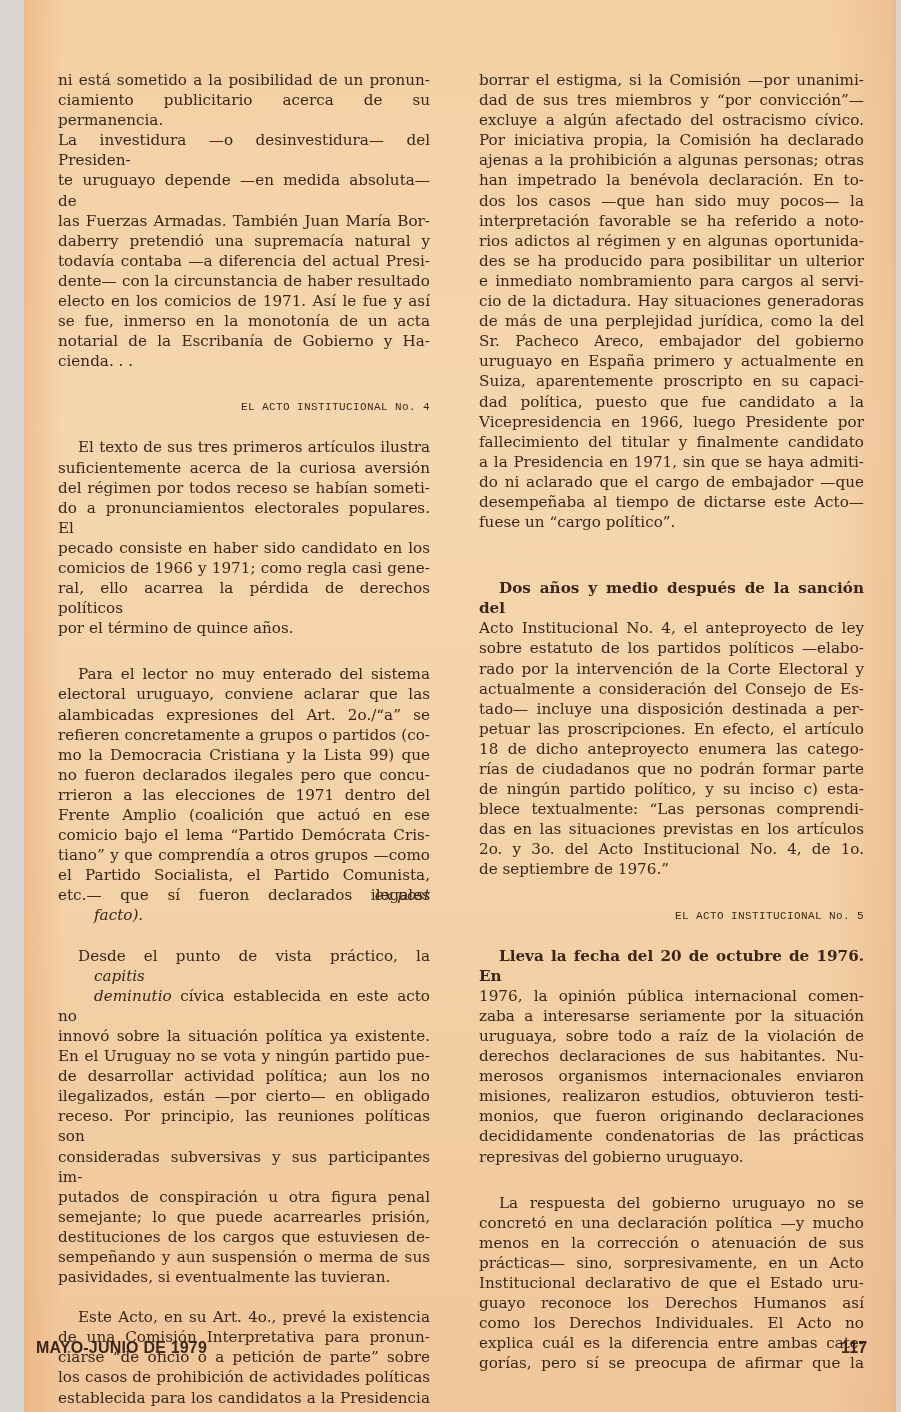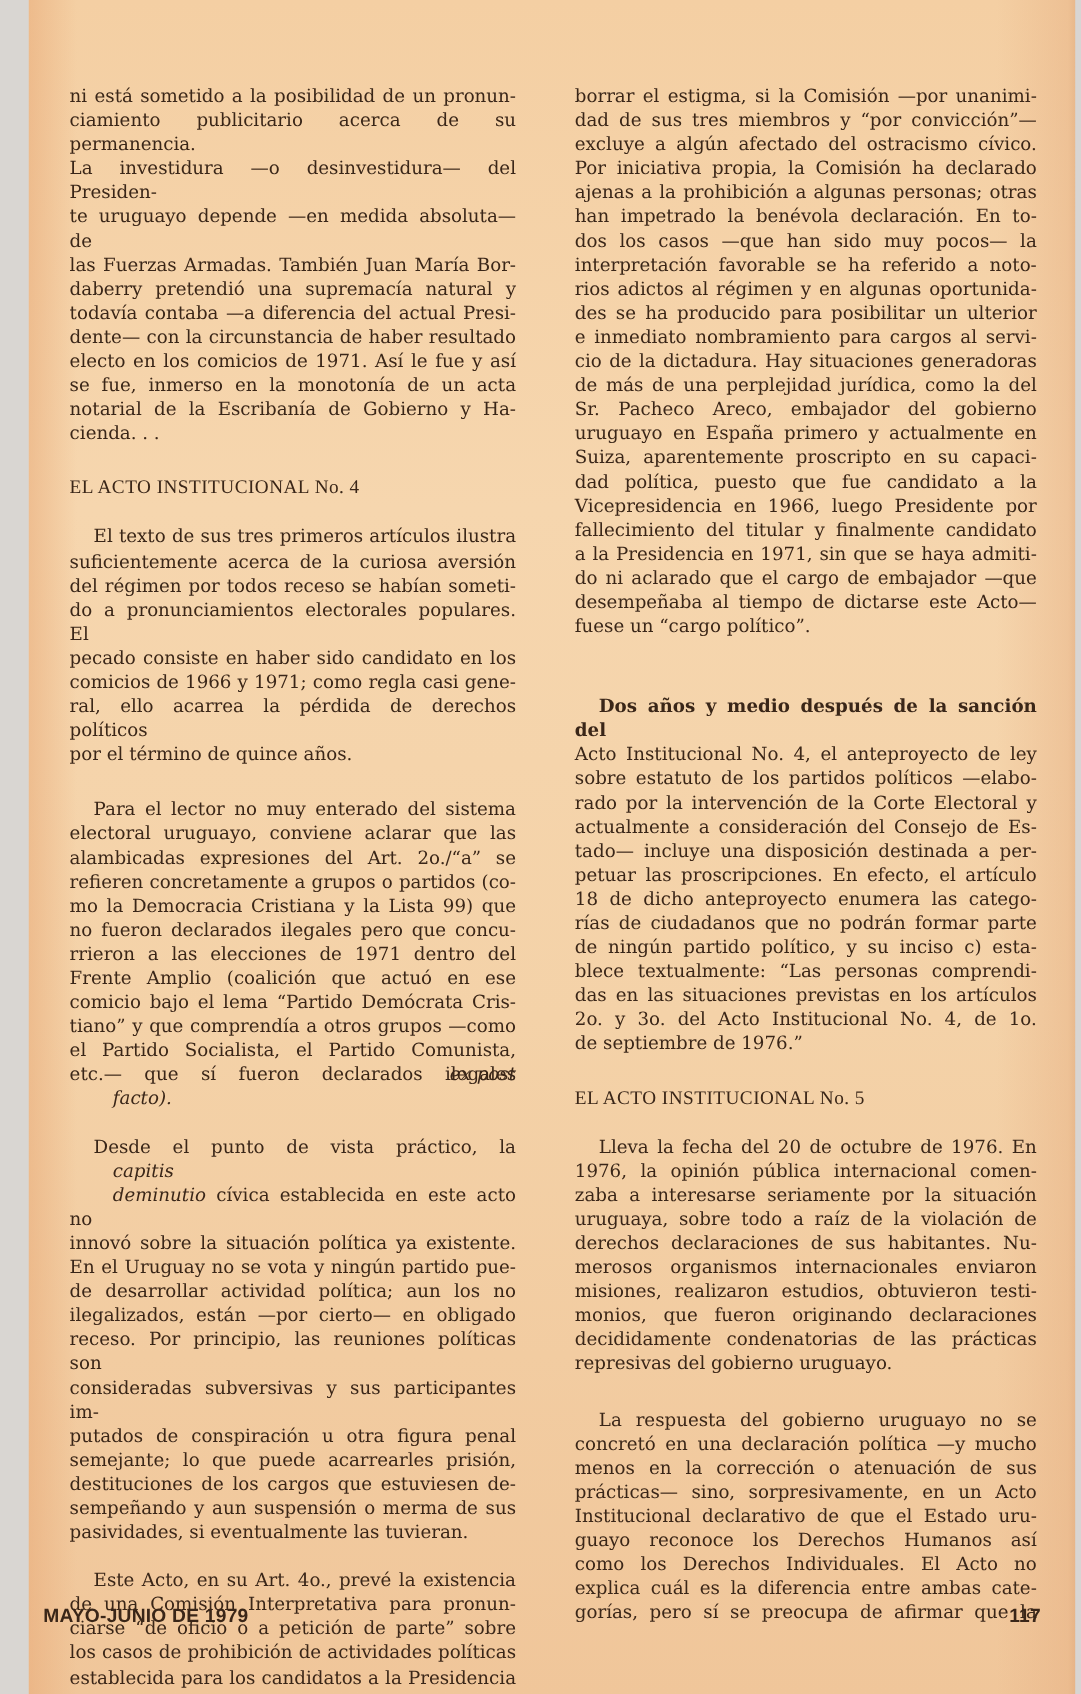--- a/index.html
+++ b/index.html
@@ -27,23 +27,23 @@
     font-size: 15.2px; line-height: 20.1px;
     color: #3a2618;
     text-align: justify;
     hyphens: manual;
   }
   .col-left { left: 34px; width: 372px; }
   .col-right { left: 455px; width: 385px; }
   .gap { height: 20px; }
   .gap-lg { height: 26px; }
   .heading {
-    font-family: Liberation Serif, serif;
-    font-size: 16px; letter-spacing: 0.4px;
-    text-align: left; color: #3a2618;
+    font-family: Liberation Mono, monospace;
+    font-size: 11px; letter-spacing: 0.4px;
+    text-align: right; color: #3a2618;
     margin: 0; line-height: 20px;
   }
   em { font-style: italic; padding-left: 36px; }
   .footer {
     position: absolute; top: 1339px;
     font-family: Liberation Sans, sans-serif;
     font-weight: bold; font-size: 16px; color: #3a2618;
     letter-spacing: 0.2px;
   }
   .footer-left { left: 12px; }
@@ -184,21 +184,21 @@
         <span class="line">das en las situaciones previstas en los artículos</span>
         <span class="line">2o. y 3o. del Acto Institucional No. 4, de 1o.</span>
         <span class="line last">de septiembre de 1976.”</span>
       </div>
 
     <div class="gap-lg"></div>
     <div class="heading">EL ACTO INSTITUCIONAL No. 5</div>
     <div class="gap"></div>
 
     <div class="para ind">
-        <span class="line" style="text-indent: 20px;">Lleva la fecha del 20 de octubre de 1976. En</span>
+        <span class="line" style="text-indent: 20px; font-weight: bold;">Lleva la fecha del 20 de octubre de 1976. En</span>
         <span class="line">1976, la opinión pública internacional comen-</span>
         <span class="line">zaba a interesarse seriamente por la situación</span>
         <span class="line">uruguaya, sobre todo a raíz de la violación de</span>
         <span class="line">derechos declaraciones de sus habitantes. Nu-</span>
         <span class="line">merosos organismos internacionales enviaron</span>
         <span class="line">misiones, realizaron estudios, obtuvieron testi-</span>
         <span class="line">monios, que fueron originando declaraciones</span>
         <span class="line">decididamente condenatorias de las prácticas</span>
         <span class="line last">represivas del gobierno uruguayo.</span>
       </div>

